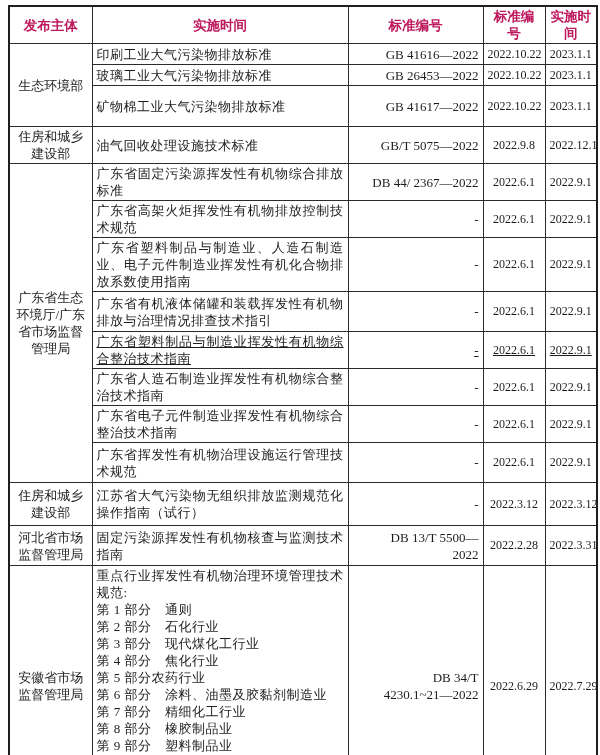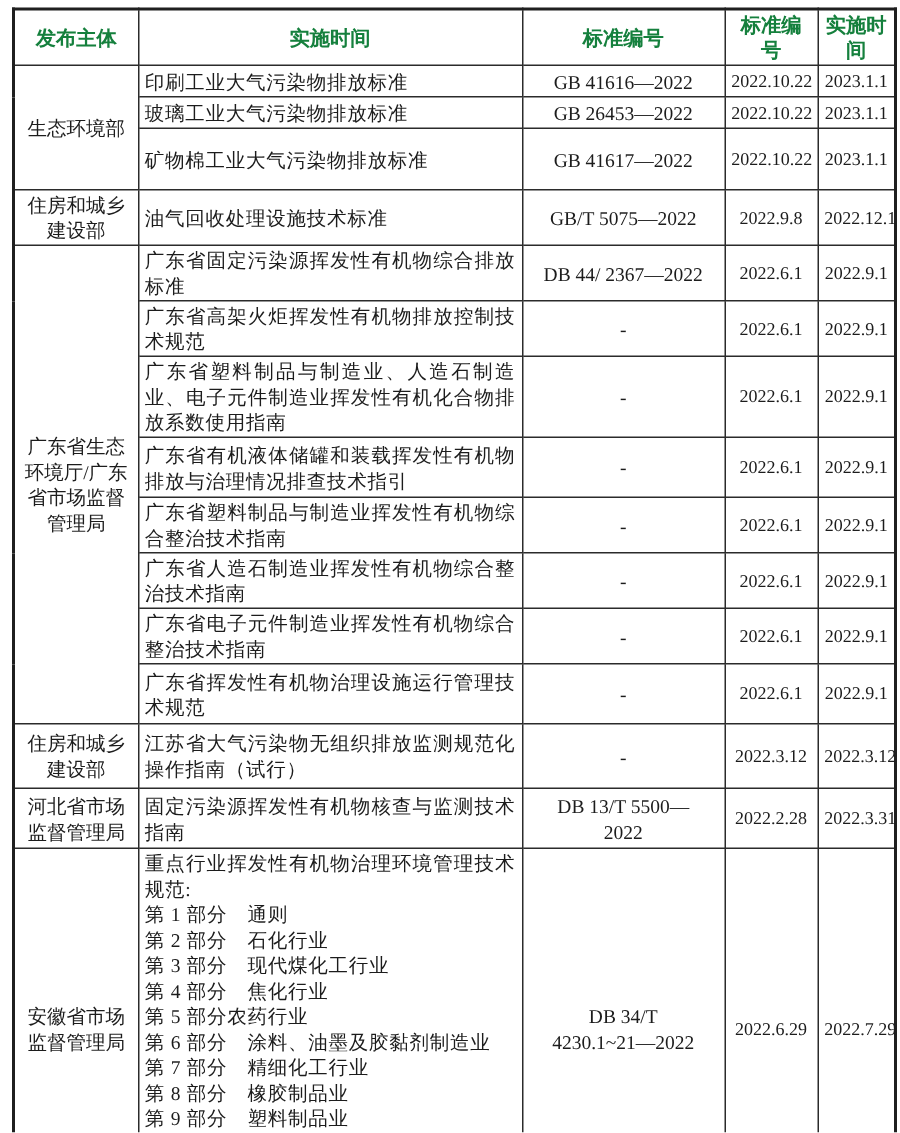--- a/index.html
+++ b/index.html
@@ -44,21 +44,21 @@
   }
   td.name-cell {
     text-align: left;
     text-align: justify;
     padding: 1px 5px 1px 7px;
     white-space: pre-line;
     letter-spacing: 0.5px;
     margin-left: 39px;
   }
   td.code-cell {
-    text-align: center;
+    text-align: right;
     white-space: pre-line;
     padding: 1px 2px;
   }
   td.date-cell {
     text-align: center;
     font-size: 12px;
     padding: 1px 1px;
     letter-spacing: 0px;
   }
 </style>
@@ -68,21 +68,21 @@
 <div class="page">
   <table class="standards">
     <colgroup>
       <col style="width:83px">
       <col style="width:256px">
       <col style="width:135px">
       <col style="width:62px">
       <col style="width:52px">
     </colgroup>
     <thead>
-      <tr id="header-row" style="height: 22px; color: #15803d;">
+      <tr id="header-row" style="height: 22px; color: #be185d;">
           <th class="col-header">发布主体</th>
           <th class="col-header">实施时间</th>
           <th class="col-header">标准编号</th>
           <th class="col-header">标准编号</th>
           <th class="col-header">实施时间</th>
         </tr>
     </thead>
     <tbody id="table-body">
         <tr style="height: 21px;">
           <td class="publisher-cell" rowspan="3">生态环境部</td>
@@ -128,21 +128,21 @@
           <td class="code-cell">-</td>
           <td class="date-cell">2022.6.1</td>
           <td class="date-cell">2022.9.1</td>
         </tr>
         <tr style="height: 40px;">
           <td class="name-cell">广东省有机液体储罐和装载挥发性有机物排放与治理情况排查技术指引</td>
           <td class="code-cell">-</td>
           <td class="date-cell">2022.6.1</td>
           <td class="date-cell">2022.9.1</td>
         </tr>
-        <tr style="height: 35px;">
+        <tr style="height: 35px; text-decoration: underline;">
           <td class="name-cell">广东省塑料制品与制造业挥发性有机物综合整治技术指南</td>
           <td class="code-cell">-</td>
           <td class="date-cell">2022.6.1</td>
           <td class="date-cell">2022.9.1</td>
         </tr>
         <tr style="height: 33px;">
           <td class="name-cell">广东省人造石制造业挥发性有机物综合整治技术指南</td>
           <td class="code-cell">-</td>
           <td class="date-cell">2022.6.1</td>
           <td class="date-cell">2022.9.1</td>

